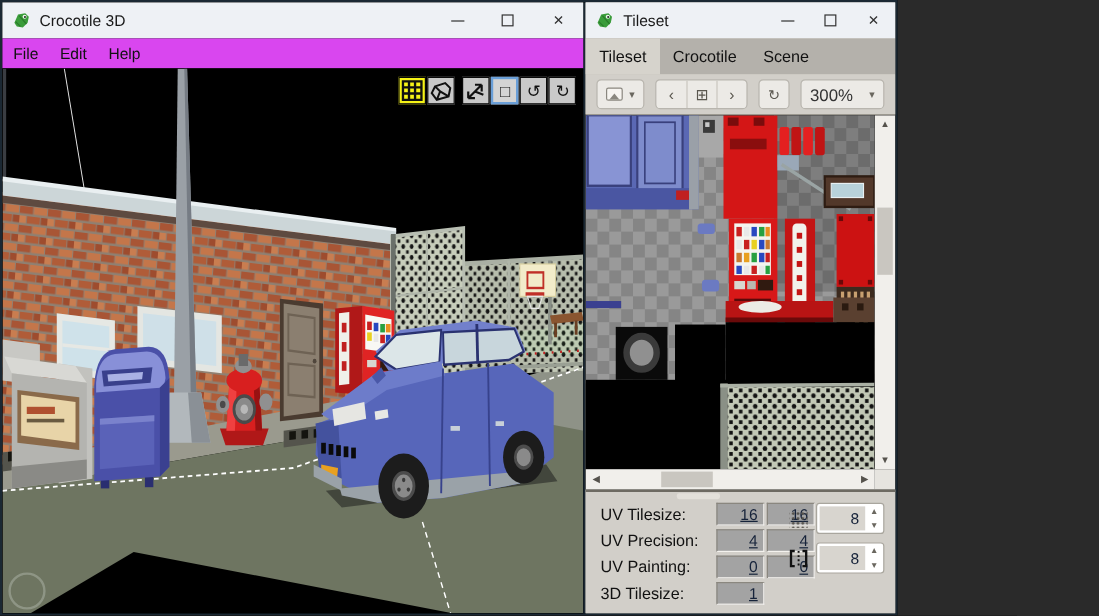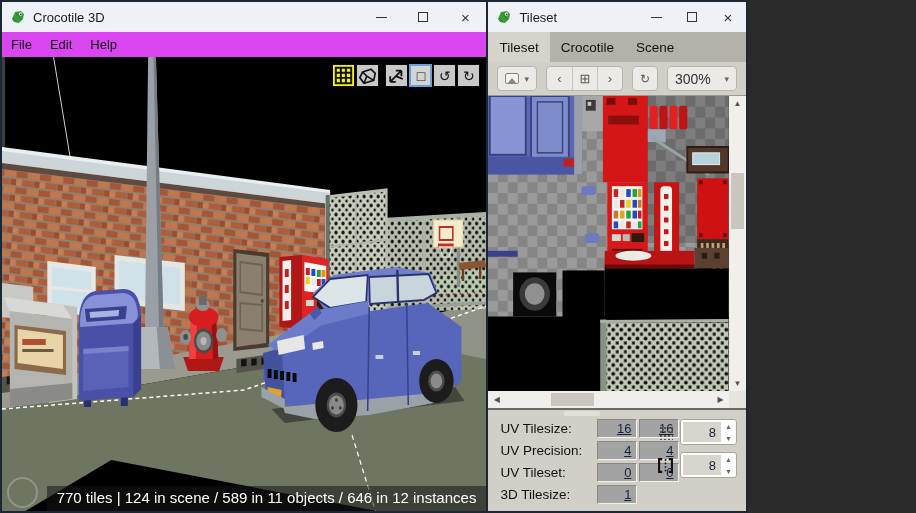--- a/index.html
+++ b/index.html
@@ -332,21 +332,20 @@
           </div>
         <div class="vbtn">
             <span>↺</span>
           </div>
         <div class="vbtn">
             <span>↻</span>
           </div>
       </div>
 
       <div class="gizmo"></div>
-      <div class="statusbar">770 tiles | 124 in scene / 589 in 11 objects / 646 in 12 instances</div>
     </div>
   </div>
 
   <div class="win-right">
     <div class="titlebar">
       <svg class="app-ico" viewBox="0 0 16 16">
         <path d="M2 10 L5 3 L11 2 L14 5 L13 10 L9 14 L4 13 Z" fill="#3a9c3a"></path>
         <path d="M3 9 l4 4 M6 4 l6 7" stroke="#2a7c2a" stroke-width="1" fill="none"></path>
         <circle cx="10.5" cy="5" r="1.7" fill="#e8f6e8"></circle>
           <circle cx="10.8" cy="5.2" r=".8" fill="#1a1a1a"></circle>
@@ -560,21 +559,21 @@
         <span class="slabel">UV Tilesize:</span>
         <div class="val">16</div>
         <div class="val">16</div>
       </div>
       <div class="srow">
         <span class="slabel">UV Precision:</span>
         <div class="val">4</div>
         <div class="val">4</div>
       </div>
       <div class="srow">
-        <span class="slabel">UV Tileset:</span>
+        <span class="slabel">UV Painting:</span>
         <div class="val">0</div>
         <div class="val">0</div>
       </div>
       <div class="srow">
         <span class="slabel">3D Tilesize:</span>
         <div class="val">1</div>
       </div>
 
       <div class="spincol">
         <div class="spinrow">

